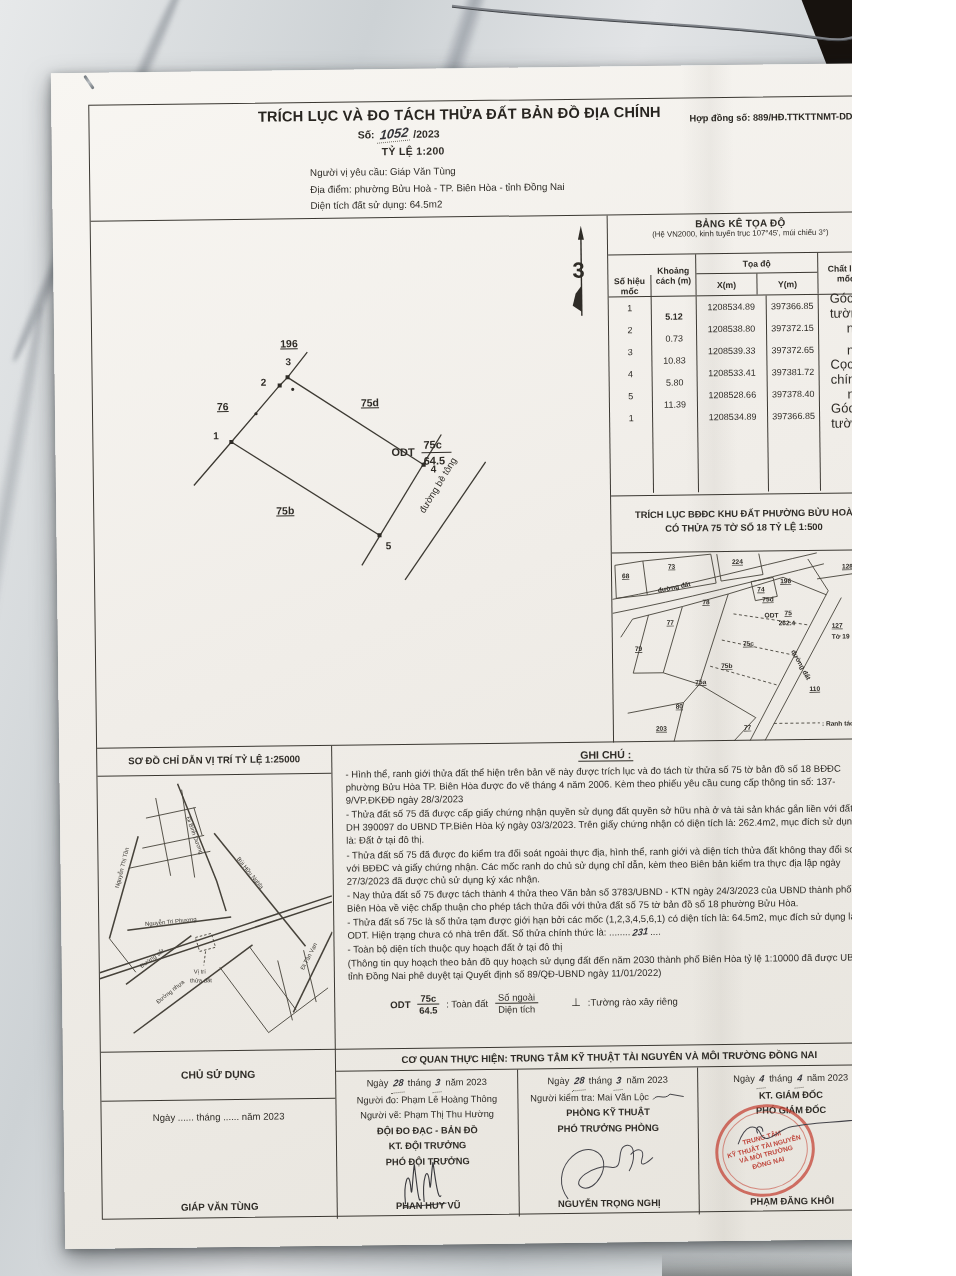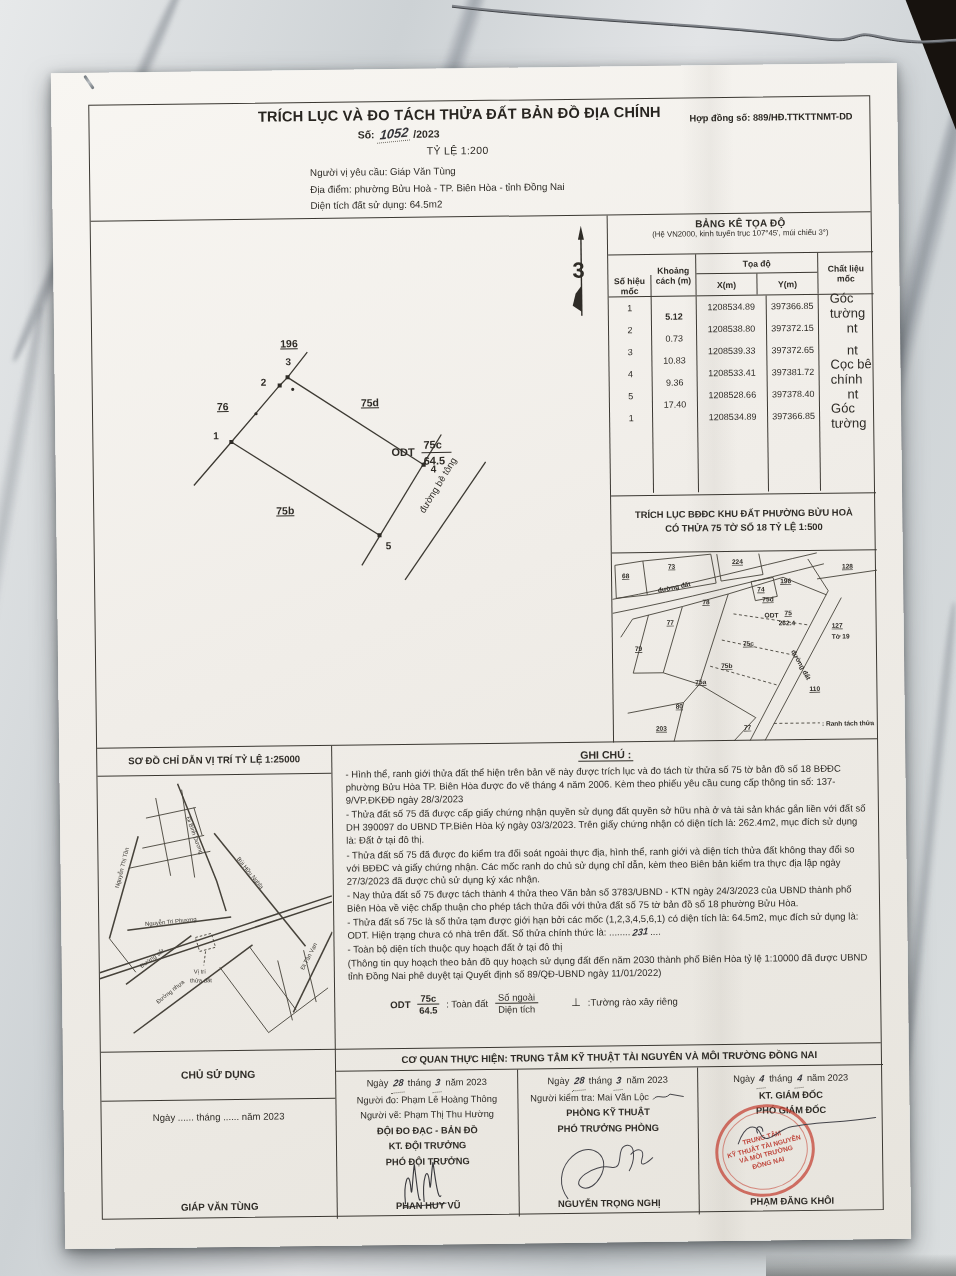--- a/index.html
+++ b/index.html
@@ -1,18 +1,18 @@
 <!DOCTYPE html>
 <html><head>
 <meta charset="utf-8">
 <style>
   * { margin:0; padding:0; box-sizing:border-box; }
   html,body { width:956px; height:1276px; }
   body { font-family:"Liberation Sans", sans-serif; color:#2f2c27; }
-  .scene { position:relative; width:956px; height:1276px; overflow:hidden;
+  .scene { position:relative; width:852px; height:1276px; overflow:hidden;
     background:linear-gradient(108deg,#e7e9ea 0%,#cdd2d5 30%,#e2e4e6 52%,#cfd4d7 72%,#dadedf 100%); }
   .vein { position:absolute; border-radius:50%; filter:blur(2px); pointer-events:none; }
   .v1 { left:90px; top:-40px; width:18px; height:420px; transform:rotate(24deg);
         background:linear-gradient(90deg,transparent,rgba(95,102,112,.45),transparent); }
   .v2 { left:420px; top:-60px; width:26px; height:380px; transform:rotate(18deg);
         background:linear-gradient(90deg,transparent,rgba(90,98,110,.4),transparent); }
   .v3 { left:880px; top:60px; width:30px; height:620px; transform:rotate(14deg);
         background:linear-gradient(90deg,transparent,rgba(85,92,104,.45),transparent); }
   .v4 { left:920px; top:600px; width:16px; height:500px; transform:rotate(6deg);
         background:linear-gradient(90deg,transparent,rgba(95,102,112,.35),transparent); }
@@ -40,21 +40,21 @@
   .frame { position:absolute; left:37px; top:32px; width:782px; height:1115px;
     border:1.6px solid #3b3832; }
   .sec { position:absolute; }
 
   
   .sec-header { left:0; top:0; width:100%; height:115px; border-bottom:0; }
   .doc-title { position:absolute; left:0; top:5px; width:740px; text-align:center;
     font-size:14.6px; font-weight:bold; letter-spacing:.2px; color:#282520; }
   .contract { position:absolute; right:4px; top:15px; width:176px; font-size:9.3px; font-weight:bold; color:#2b2823; }
   .doc-no { position:absolute; left:268px; top:24px; font-size:10.5px; font-weight:bold; }
-  .doc-scale { position:absolute; left:292px; top:43px; font-size:10.5px; font-weight:normal; letter-spacing:.3px;margin-left:45px; }
+  .doc-scale { position:absolute; left:292px; top:43px; font-size:10.5px; font-weight:bold; letter-spacing:.3px; }
   .head-info { position:absolute; left:220px; top:62px; font-size:9.8px; line-height:16.5px; }
 
   .hand { display:inline-block; font-style:italic; font-weight:600; color:#35353a;
     transform:rotate(-5deg) skewX(-10deg); border-bottom:1px dotted #6a675f; padding:0 2px; }
   .hand-big { font-size:13px; }
 
   
   .sec-main { left:0; top:115px; width:100%; height:527px; border-top:1.6px solid #3b3832; }
   .sketch { position:absolute; left:0; top:0; width:517px; height:527px; border-right:1.6px solid #3b3832; }
   .rightcol { position:absolute; left:517px; top:0; width:265px; height:527px; }
@@ -239,22 +239,22 @@
                 <div class="cell">2</div>
                 <div class="cell">3</div>
                 <div class="cell">4</div>
                 <div class="cell">5</div>
                 <div class="cell">1</div>
               </div>
               <div class="ct-col c-d">
                 <div class="dist" style="top:15px;font-weight:bold;">5.12</div>
                 <div class="dist" style="top:37px;">0.73</div>
                 <div class="dist" style="top:59px;">10.83</div>
-                <div class="dist" style="top:81px;">9.36</div>
-                <div class="dist" style="top:103px;">17.40</div>
+                <div class="dist" style="top:81px;">5.80</div>
+                <div class="dist" style="top:103px;">11.39</div>
               </div>
               <div class="ct-col c-x">
                 <div class="cell">1208534.89</div>
                 <div class="cell">1208538.80</div>
                 <div class="cell">1208539.33</div>
                 <div class="cell">1208533.41</div>
                 <div class="cell">1208528.66</div>
                 <div class="cell">1208534.89</div>
               </div>
               <div class="ct-col c-y">

